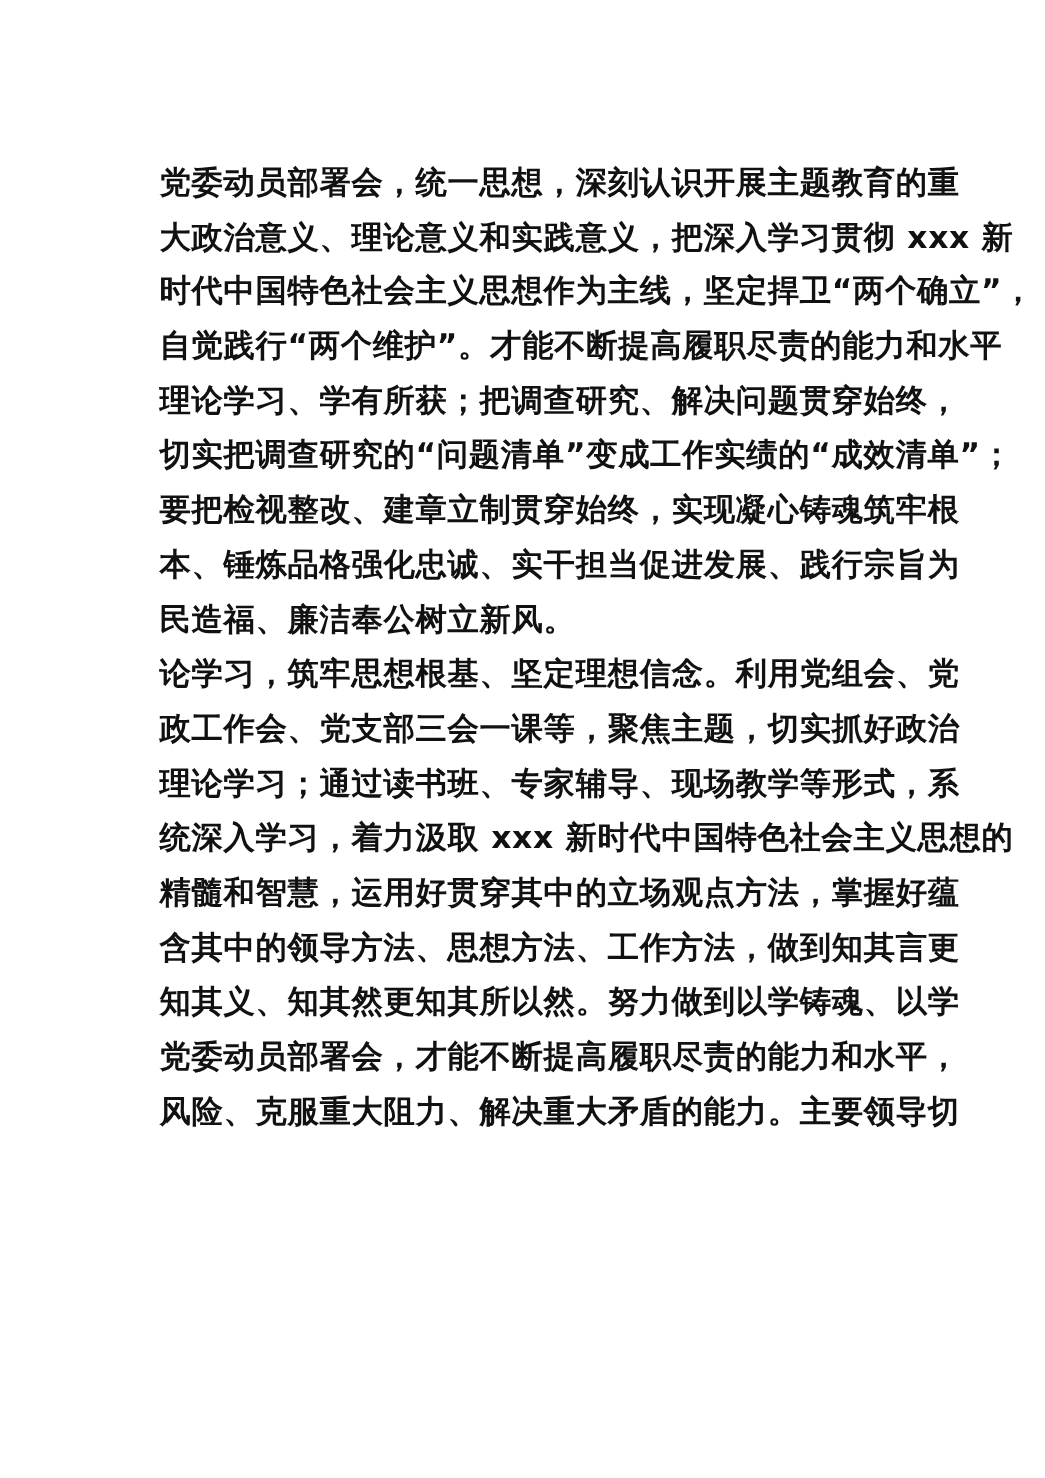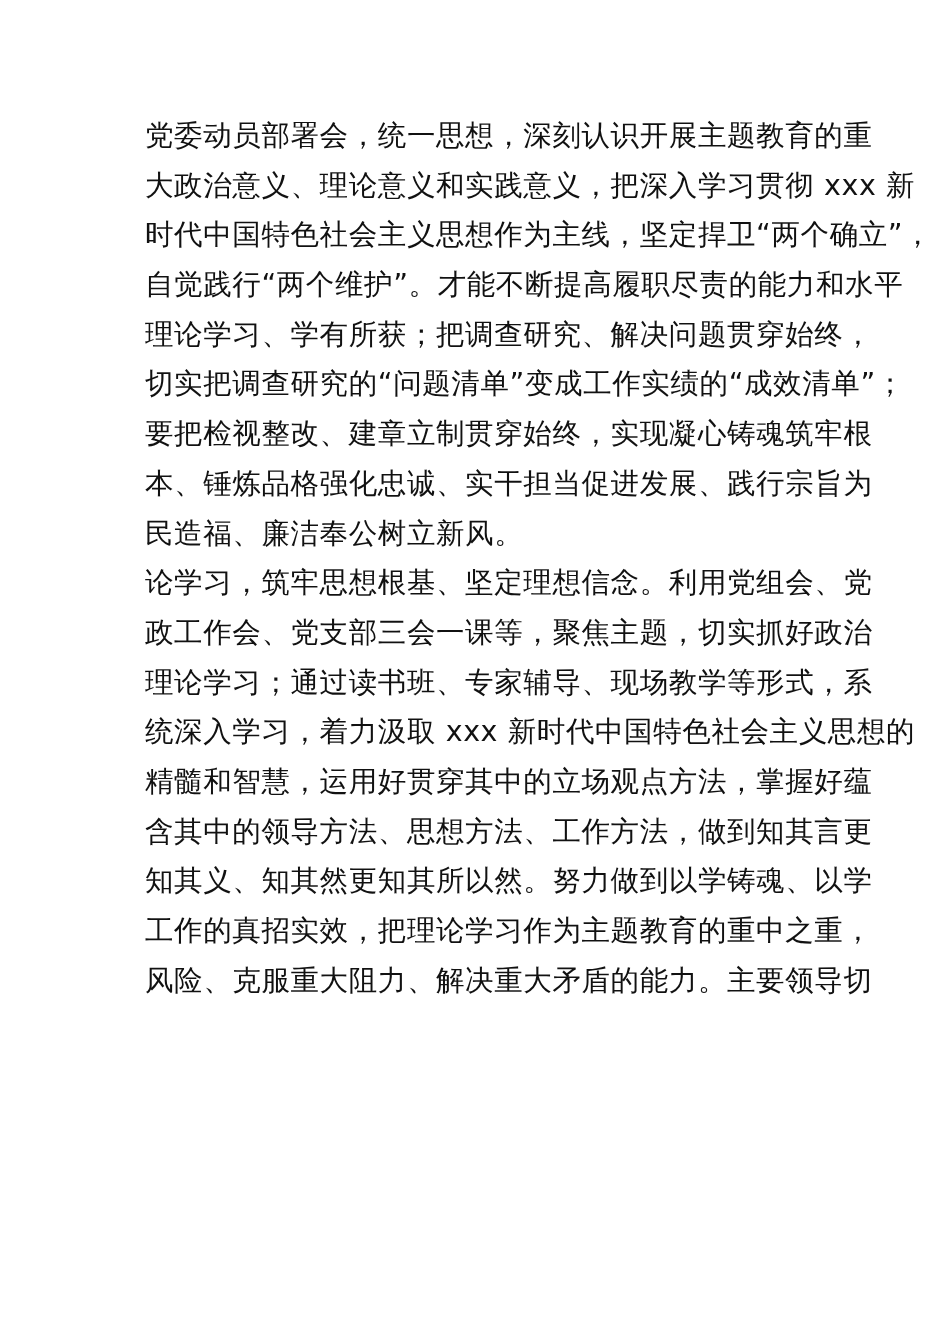--- a/index.html
+++ b/index.html
@@ -19,22 +19,23 @@
       position: absolute;
       left: 0;
       top: 0;
       width: 950px;
       height: 1344px;
       background: #ffffff;
     }
     .text-block {
       position: absolute;
       left: 145px;
-      top: 111px;
+      top: 141px;
       width: 690px;
+      font-weight: bold;
     }
     .line {
       display: block;
       height: 49.7px;
       line-height: 49.7px;
       font-size: 28.5px;
       white-space: nowrap;
       letter-spacing: 0.6px;
     }
   </style>
@@ -52,16 +53,16 @@
     <span class="line">要把检视整改、建章立制贯穿始终，实现凝心铸魂筑牢根</span>
     <span class="line">本、锤炼品格强化忠诚、实干担当促进发展、践行宗旨为</span>
     <span class="line">民造福、廉洁奉公树立新风。</span>
     <span class="line">论学习，筑牢思想根基、坚定理想信念。利用党组会、党</span>
     <span class="line">政工作会、党支部三会一课等，聚焦主题，切实抓好政治</span>
     <span class="line">理论学习；通过读书班、专家辅导、现场教学等形式，系</span>
     <span class="line">统深入学习，着力汲取 xxx 新时代中国特色社会主义思想的</span>
     <span class="line">精髓和智慧，运用好贯穿其中的立场观点方法，掌握好蕴</span>
     <span class="line">含其中的领导方法、思想方法、工作方法，做到知其言更</span>
     <span class="line">知其义、知其然更知其所以然。努力做到以学铸魂、以学</span>
-    <span class="line">工作的真招实效，把理论学习作为主题教育的重中之重，</span>
+    <span class="line">党委动员部署会，才能不断提高履职尽责的能力和水平，</span>
     <span class="line">风险、克服重大阻力、解决重大矛盾的能力。主要领导切</span>
   </div>
 </div>
 
 </body></html>

